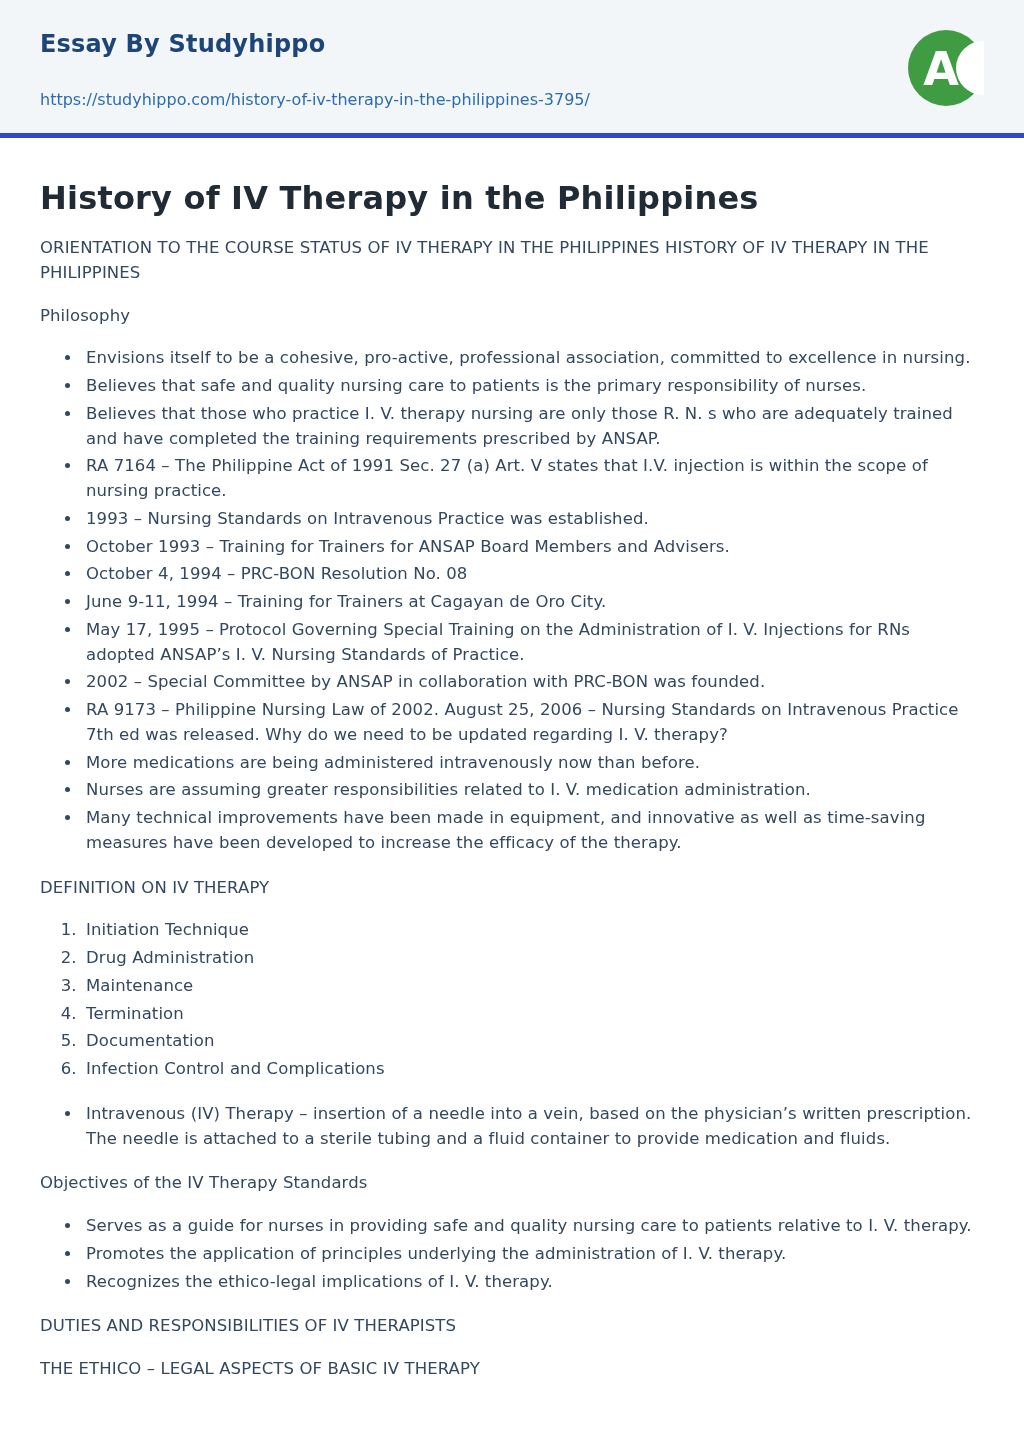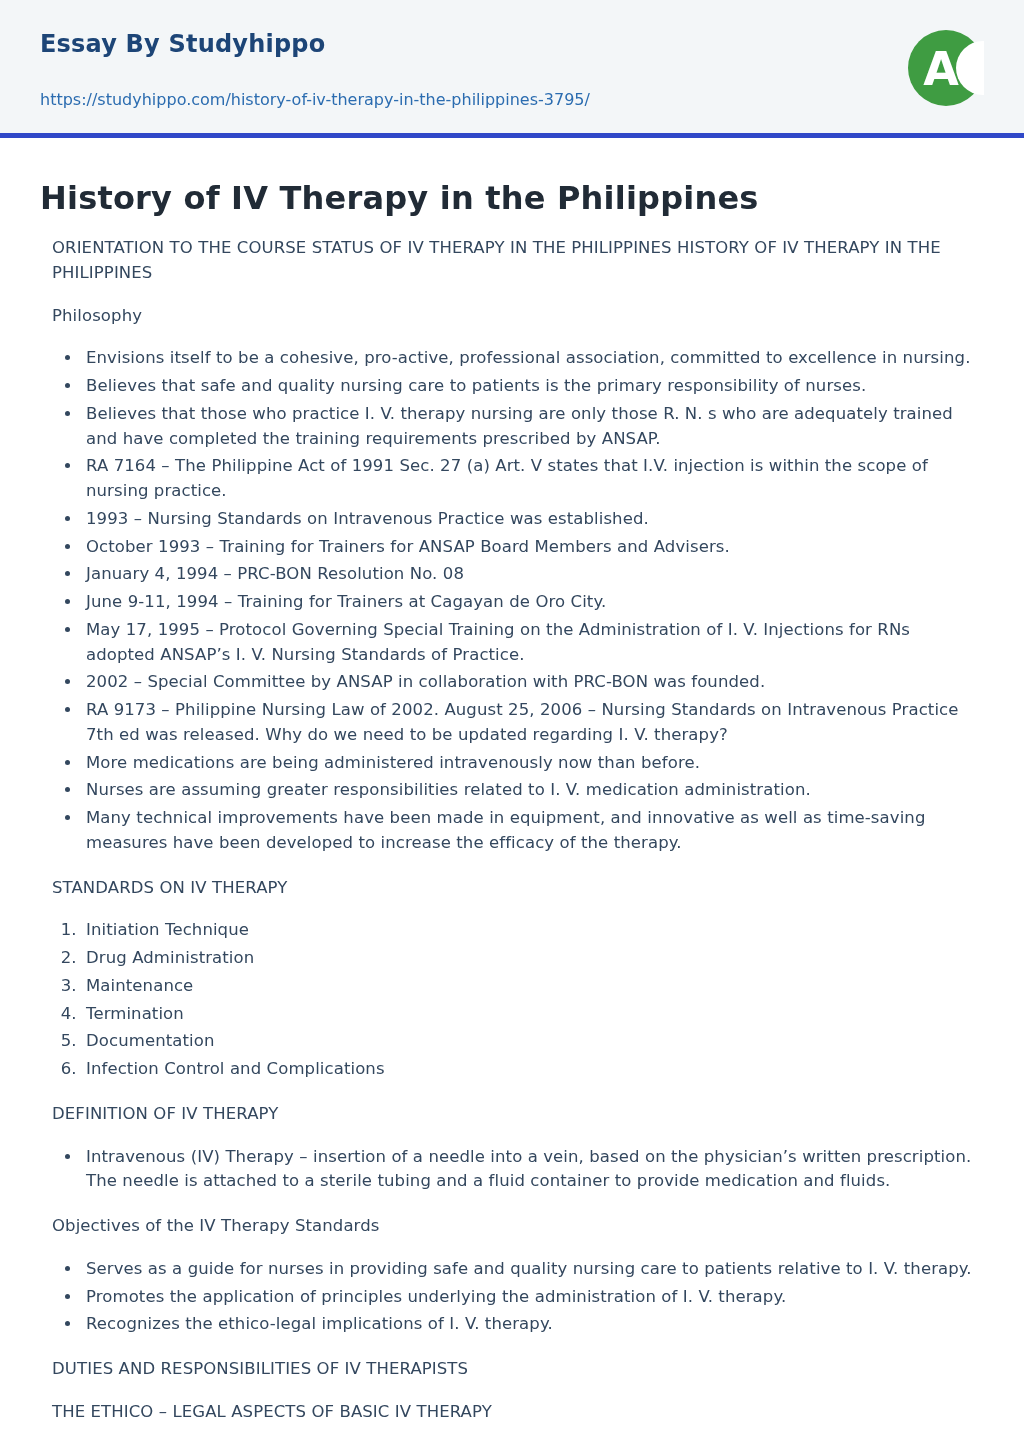--- a/index.html
+++ b/index.html
@@ -42,21 +42,21 @@
     color: #212b36;
     font-size: 32px;
     font-weight: bold;
     letter-spacing: 0.2px;
     margin: 0 0 12px 0;
     line-height: 1.25;
   }
   .article p {
     font-size: 16.5px;
     line-height: 1.5;
-    margin: 18px 12px;
+    margin: 18px 0;
     letter-spacing: 0.1px;
   }
   .article p.subtitle { margin: 0 0 20px 0; }
   .article ul, .article ol {
     margin: 16px 0 20px 0;
     padding-left: 42px;
   }
   .article li {
     font-size: 16.5px;
     line-height: 1.5;
@@ -88,41 +88,40 @@
   <p>ORIENTATION TO THE COURSE STATUS OF IV THERAPY IN THE PHILIPPINES HISTORY OF IV THERAPY IN THE PHILIPPINES</p>
 
   <p>Philosophy</p>
   <ul>
       <li>Envisions itself to be a cohesive, pro-active, professional association, committed to excellence in nursing.</li>
       <li>Believes that safe and quality nursing care to patients is the primary responsibility of nurses.</li>
       <li>Believes that those who practice I. V. therapy nursing are only those R. N. s who are adequately trained and have completed the training requirements prescribed by ANSAP.</li>
       <li>RA 7164 – The Philippine Act of 1991 Sec. 27 (a) Art. V states that I.V. injection is within the scope of nursing practice.</li>
       <li>1993 – Nursing Standards on Intravenous Practice was established.</li>
       <li>October 1993 – Training for Trainers for ANSAP Board Members and Advisers.</li>
-      <li>January 4, 1994 – PRC-BON Resolution No. 08</li>
+      <li>October 4, 1994 – PRC-BON Resolution No. 08</li>
       <li>June 9-11, 1994 – Training for Trainers at Cagayan de Oro City.</li>
       <li>May 17, 1995 – Protocol Governing Special Training on the Administration of I. V. Injections for RNs adopted ANSAP’s I. V. Nursing Standards of Practice.</li>
       <li>2002 – Special Committee by ANSAP in collaboration with PRC-BON was founded.</li>
       <li>RA 9173 – Philippine Nursing Law of 2002. August 25, 2006 – Nursing Standards on Intravenous Practice 7th ed was released. Why do we need to be updated regarding I. V. therapy?</li>
       <li>More medications are being administered intravenously now than before.</li>
       <li>Nurses are assuming greater responsibilities related to I. V. medication administration.</li>
       <li>Many technical improvements have been made in equipment, and innovative as well as time-saving measures have been developed to increase the efficacy of the therapy.</li>
     </ul>
 
-  <p>STANDARDS ON IV THERAPY</p>
+  <p>DEFINITION ON IV THERAPY</p>
   <ol>
       <li>Initiation Technique</li>
       <li>Drug Administration</li>
       <li>Maintenance</li>
       <li>Termination</li>
       <li>Documentation</li>
       <li>Infection Control and Complications</li>
     </ol>
 
-  <p>DEFINITION OF IV THERAPY</p>
   <ul>
       <li>Intravenous (IV) Therapy – insertion of a needle into a vein, based on the physician’s written prescription. The needle is attached to a sterile tubing and a fluid container to provide medication and fluids.</li>
     </ul>
 
   <p>Objectives of the IV Therapy Standards</p>
   <ul>
       <li>Serves as a guide for nurses in providing safe and quality nursing care to patients relative to I. V. therapy.</li>
       <li>Promotes the application of principles underlying the administration of I. V. therapy.</li>
       <li>Recognizes the ethico-legal implications of I. V. therapy.</li>
     </ul>

